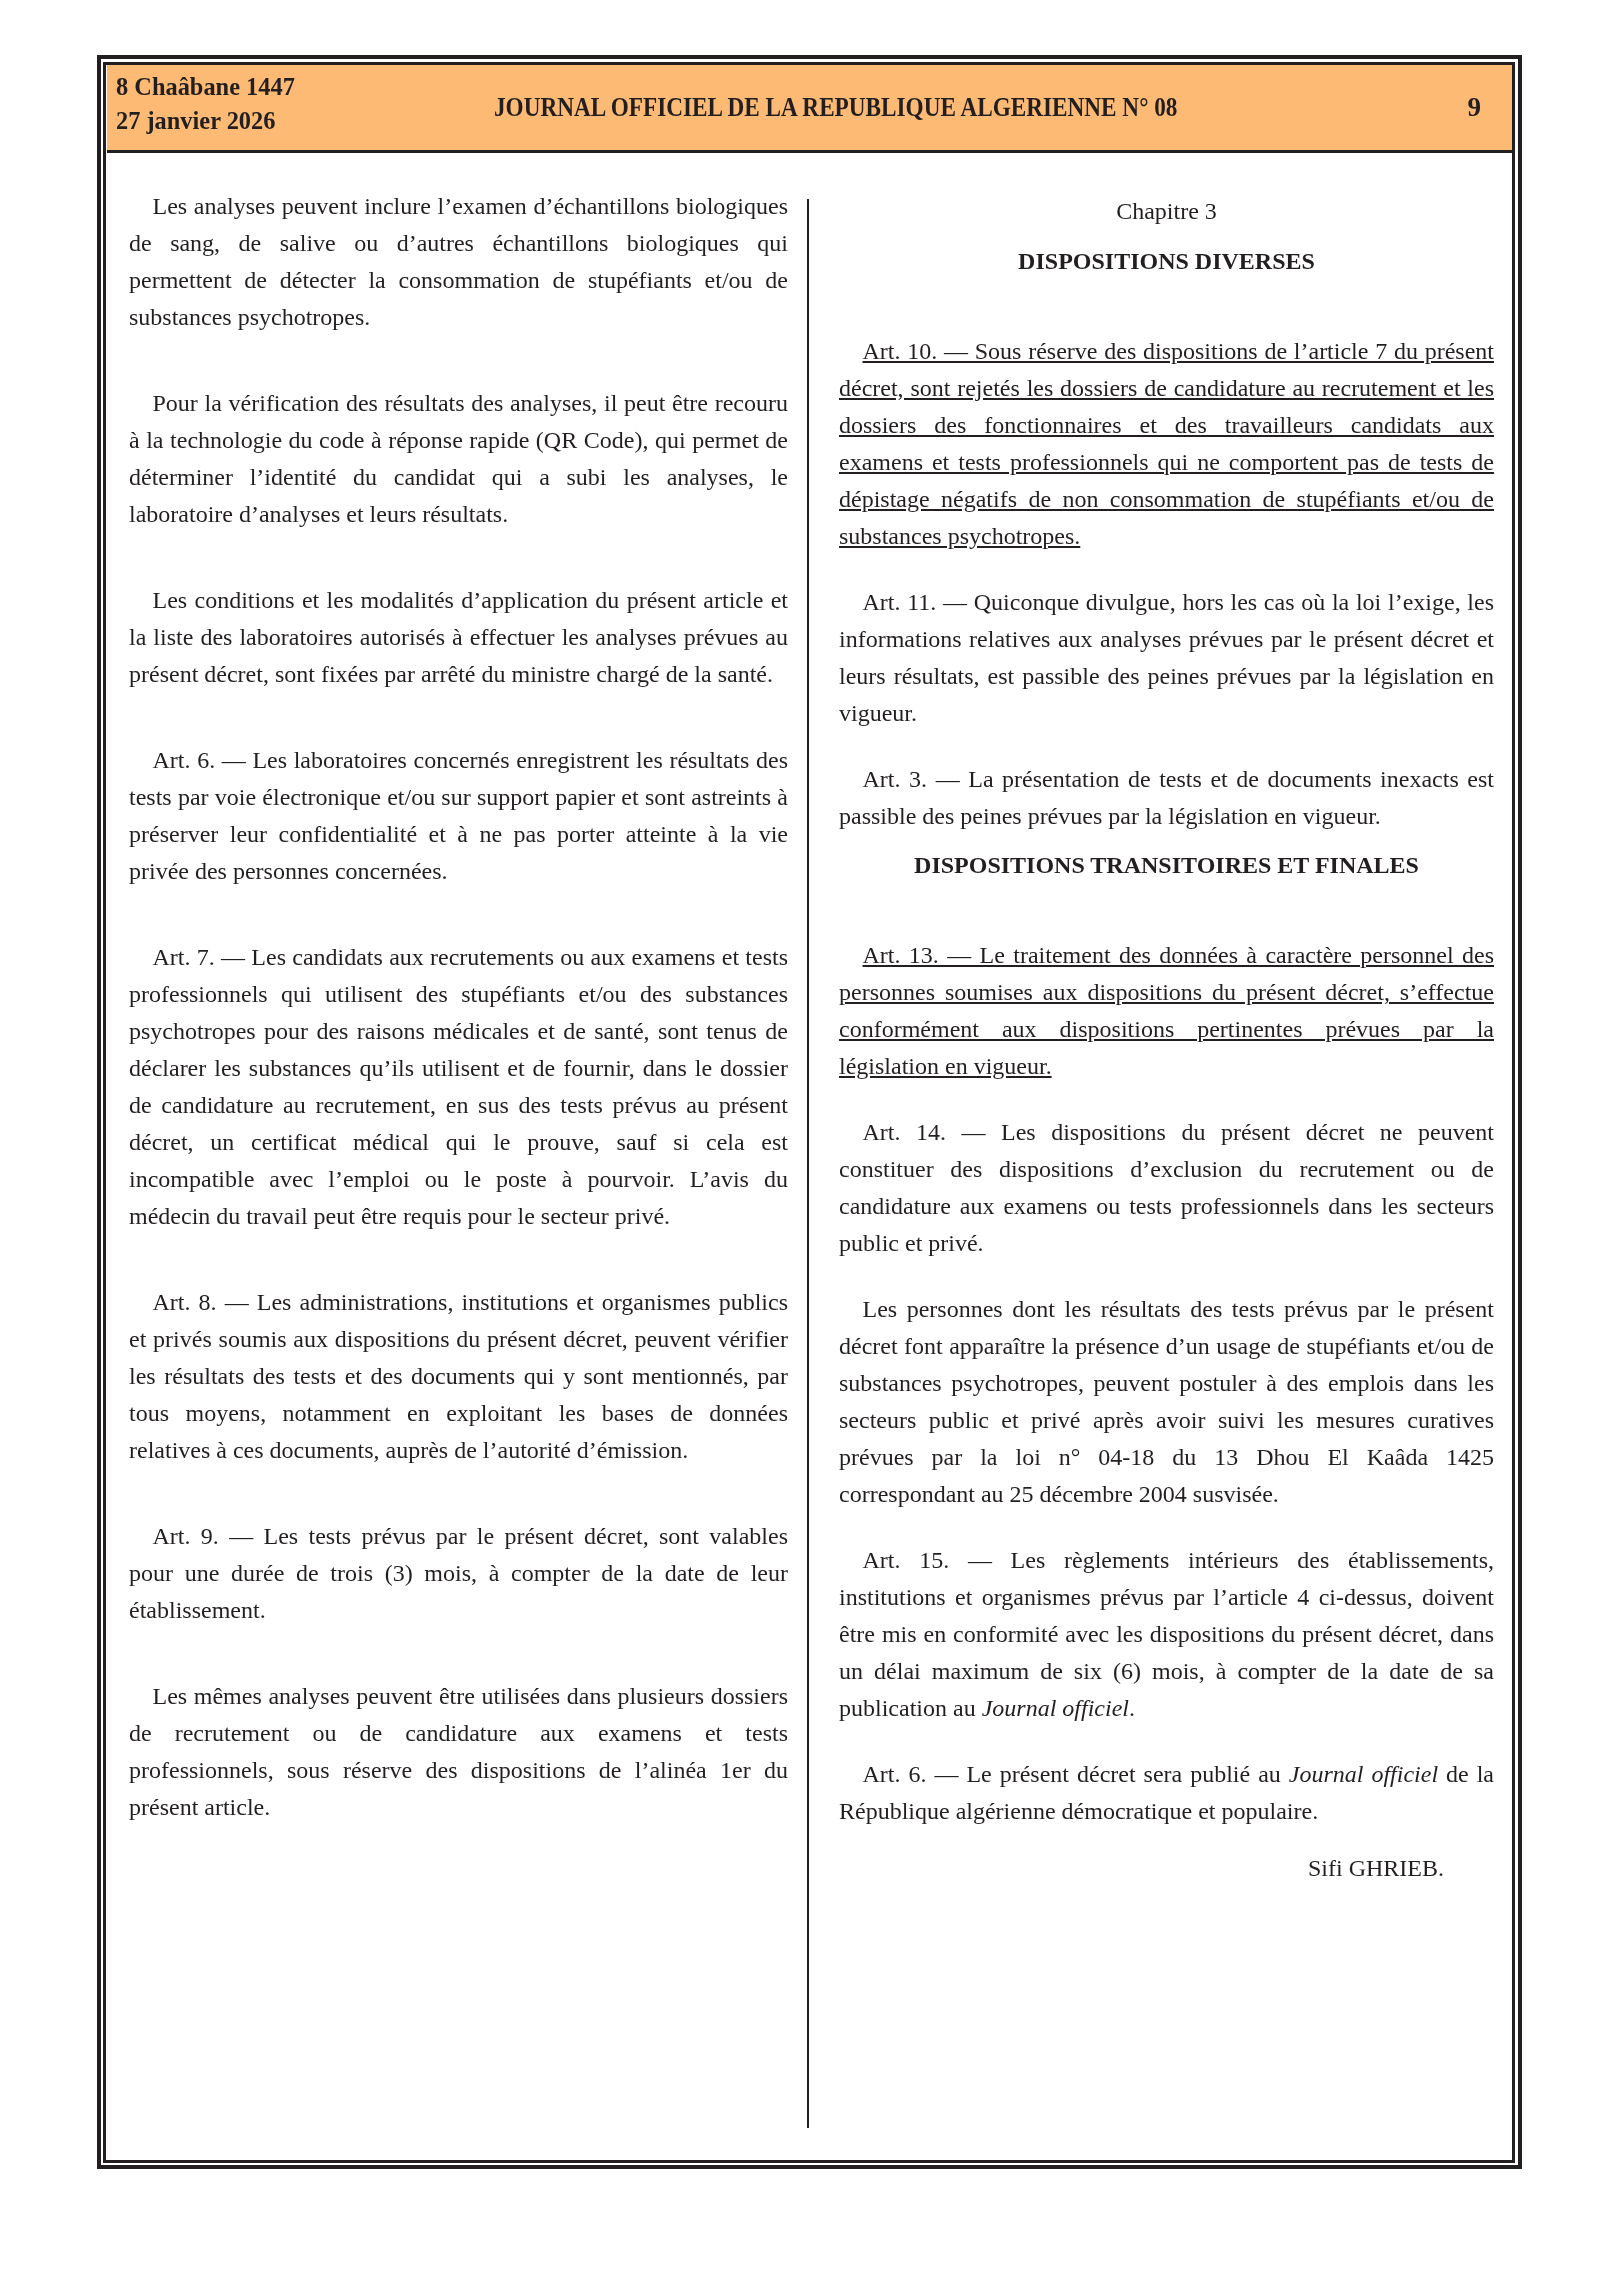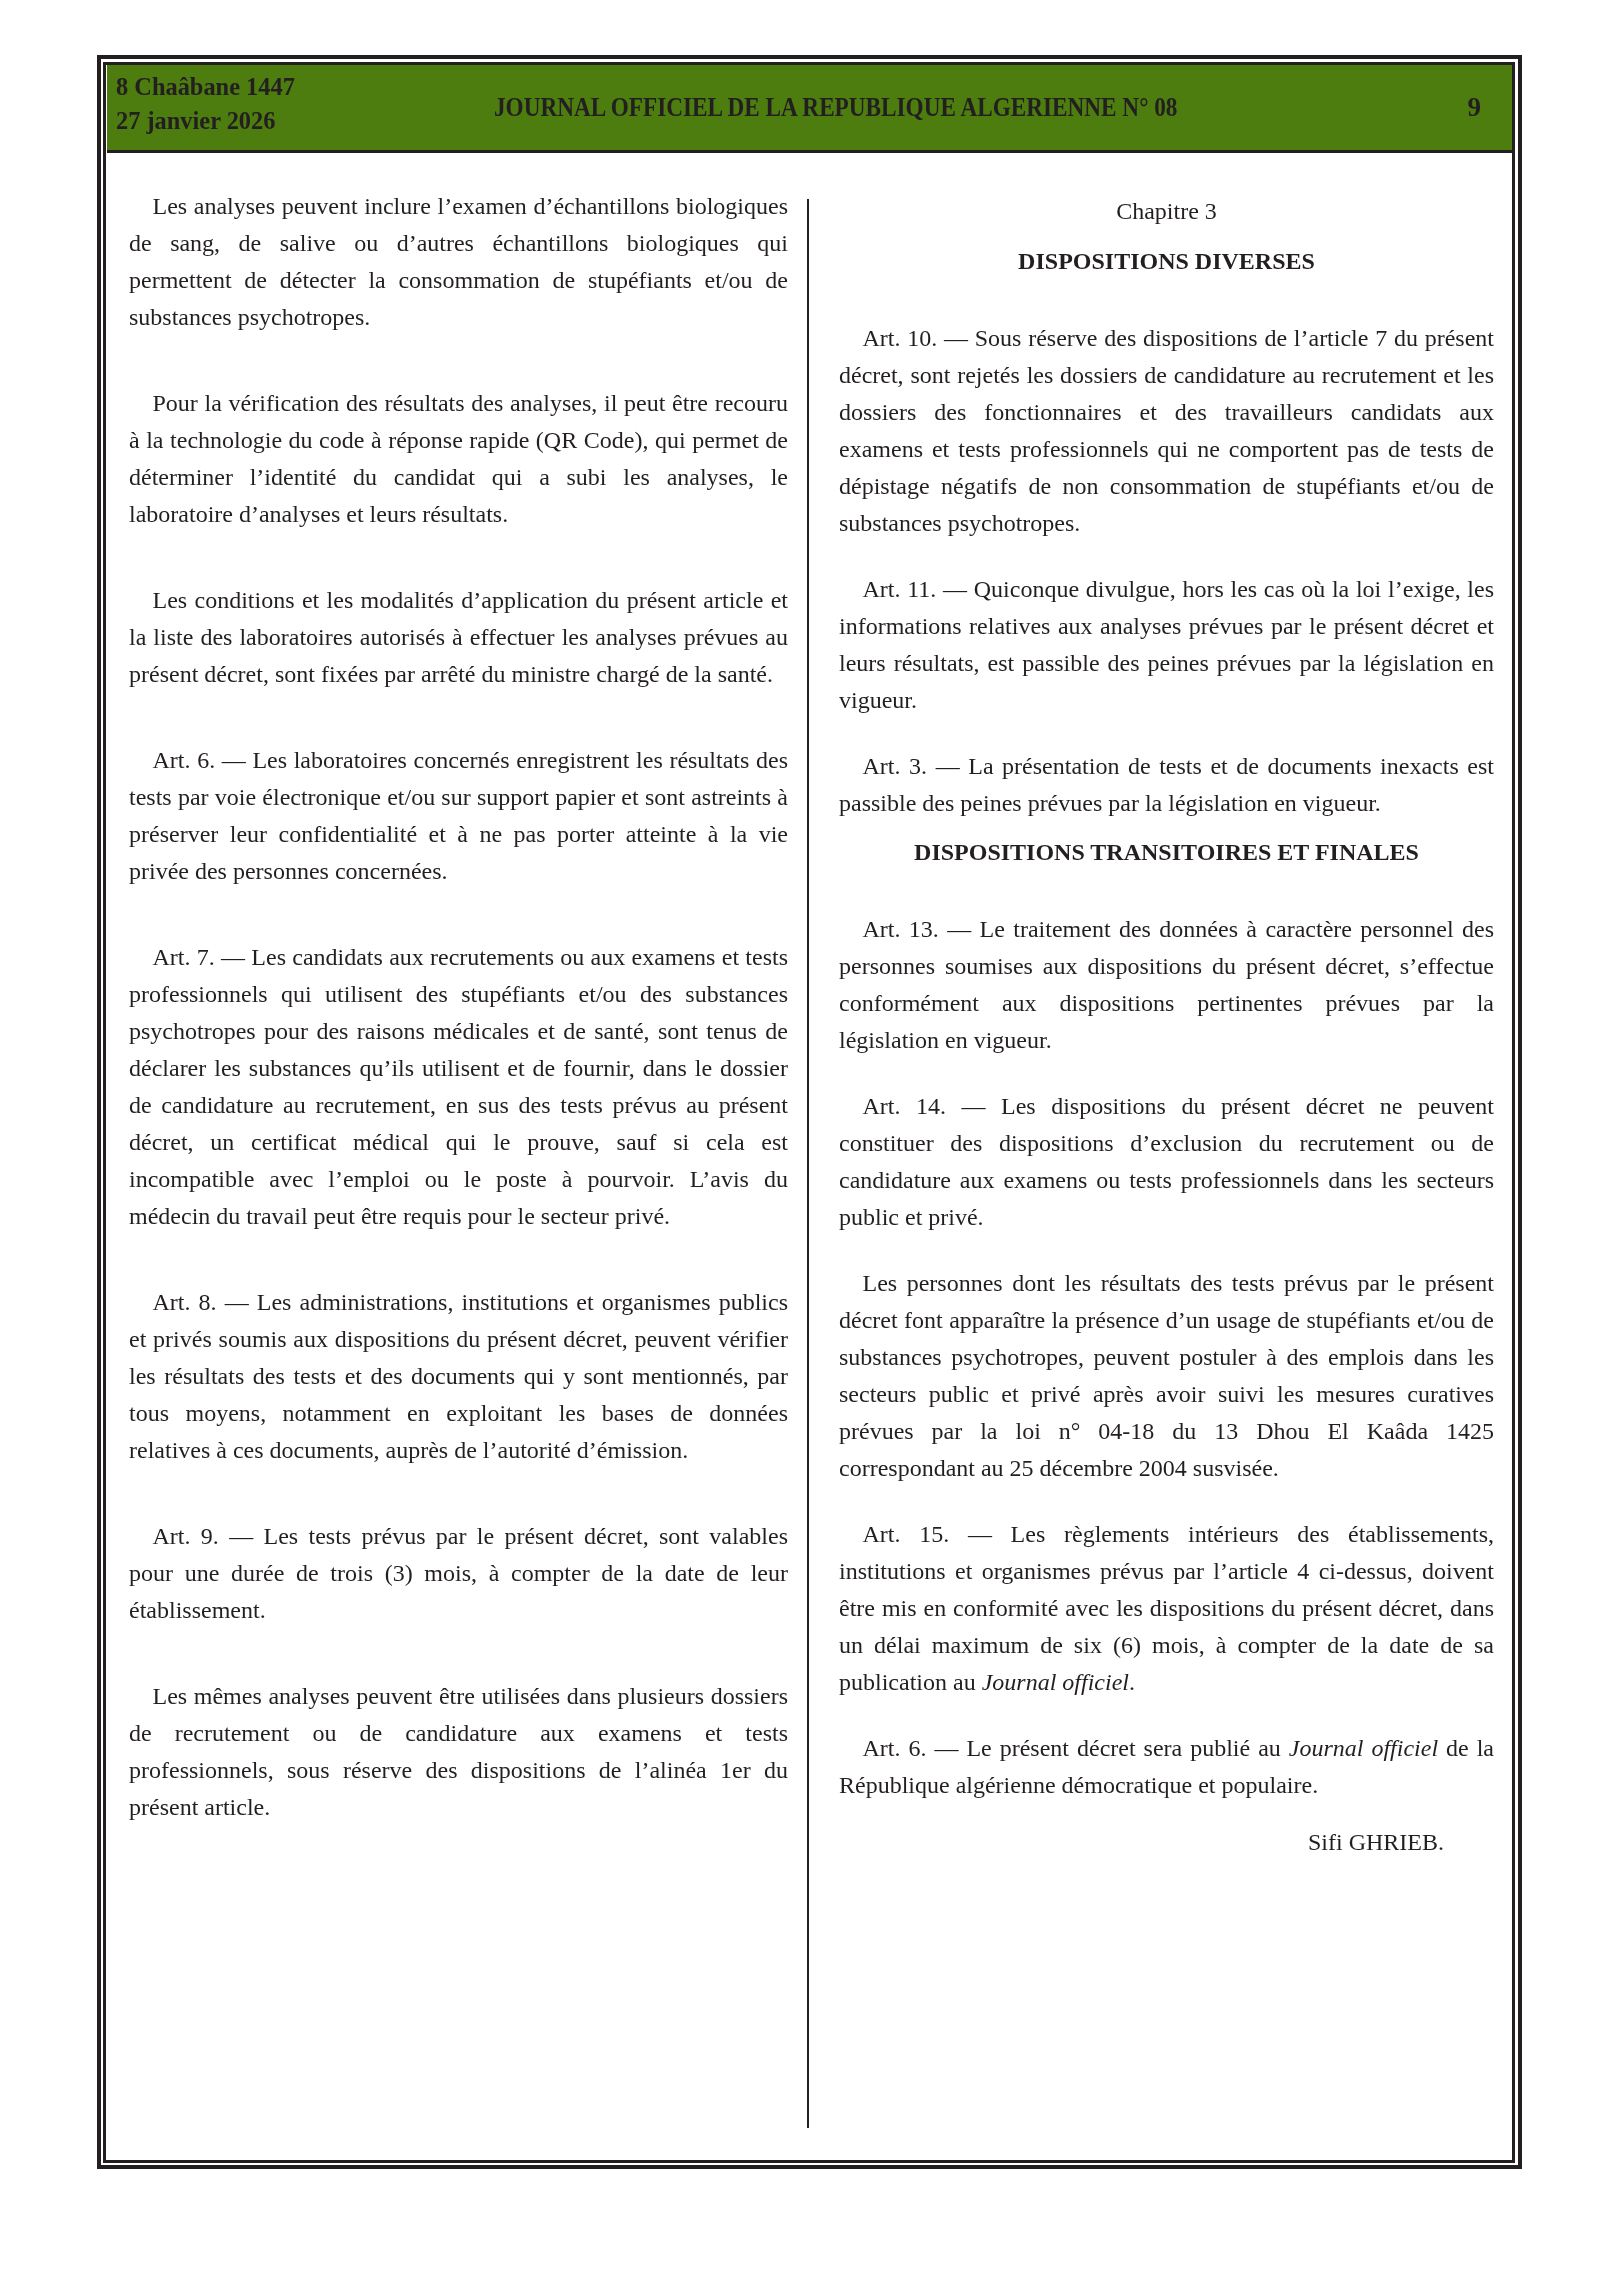--- a/index.html
+++ b/index.html
@@ -3,35 +3,35 @@
 <meta charset="utf-8">
 <style>
   html, body { margin: 0; padding: 0; background: #ffffff; }
   body { width: 1615px; height: 2285px; position: relative; overflow: hidden;
          font-family: "Liberation Serif", "DejaVu Serif", serif; color: #231f20; }
   .frame-outer { position: absolute; left: 97px; top: 55px; width: 1425px; height: 2114px;
                  border: 4.5px solid #231f20; box-sizing: border-box; }
   .frame-inner { position: absolute; left: 103px; top: 62px; width: 1412px; height: 2101px;
                  border: 3.6px solid #231f20; box-sizing: border-box; }
   .header { position: absolute; left: 107px; top: 65px; width: 1405px; height: 85px;
-            background: #4d7c0f; border-bottom: 3.6px solid #231f20; box-sizing: content-box; }
+            background: #fdba74; border-bottom: 3.6px solid #231f20; box-sizing: content-box; }
   .hdr-date { position: absolute; left: 9px; top: 5.4px; font-weight: bold; font-size: 24.4px;
               line-height: 34px; white-space: nowrap; }
   .hdr-title { position: absolute; left: 387px; top: 24.4px; font-weight: bold; font-size: 27px;
                line-height: 36px; white-space: nowrap; transform: scaleX(0.86); transform-origin: left center; letter-spacing: 0px; }
   .hdr-page { position: absolute; right: 31px; top: 24.4px; font-weight: bold; font-size: 27px; line-height: 36px; }
   .col { position: absolute; font-size: 24px; line-height: 37px; text-align: justify; }
   .col p { margin: 0; text-indent: 23.5px; hyphens: none; }
   .col-left { left: 129px; top: 188px; width: 659px; }
   .col-left p + p { margin-top: 49px; font-family: Liberation Serif, serif; }
   .col-right { left: 839px; top: 193px; width: 655px; }
   .col-right p.para + p.para { margin-top: 29px; }
   .col-right .chap { text-align: center; text-indent: 0; }
   .col-right .chap-title { text-align: center; text-indent: 0; font-weight: bold; margin-top: 12.7px; }
-  .col-right .chap-title + p.para { margin-top: 40px; }
+  .col-right .chap-title + p.para { margin-top: 53px; text-decoration: underline; }
   .col-right p.para + .chap { margin-top: 32px; }
   .col-right .sig { text-align: right; text-indent: 0; padding-right: 50px; margin-top: 20px; }
   .divider { position: absolute; left: 807px; top: 199px; width: 1.8px; height: 1929px; background: #231f20; }
   i { font-style: italic; }
 </style>
 </head>
 <body>
 
 <div class="frame-outer"></div>
 <div class="frame-inner"></div>

